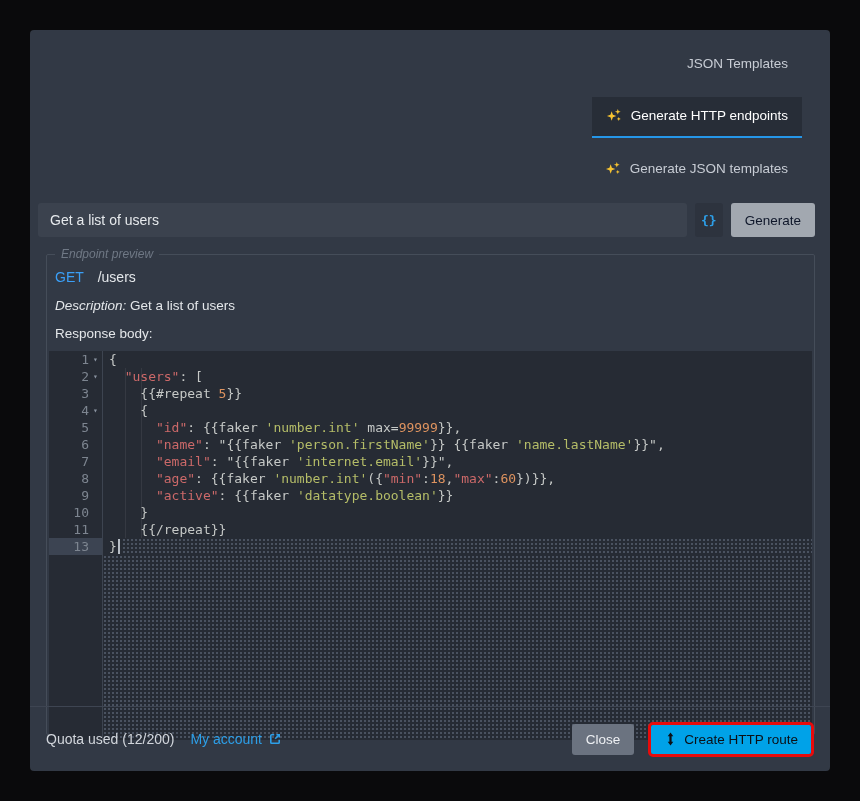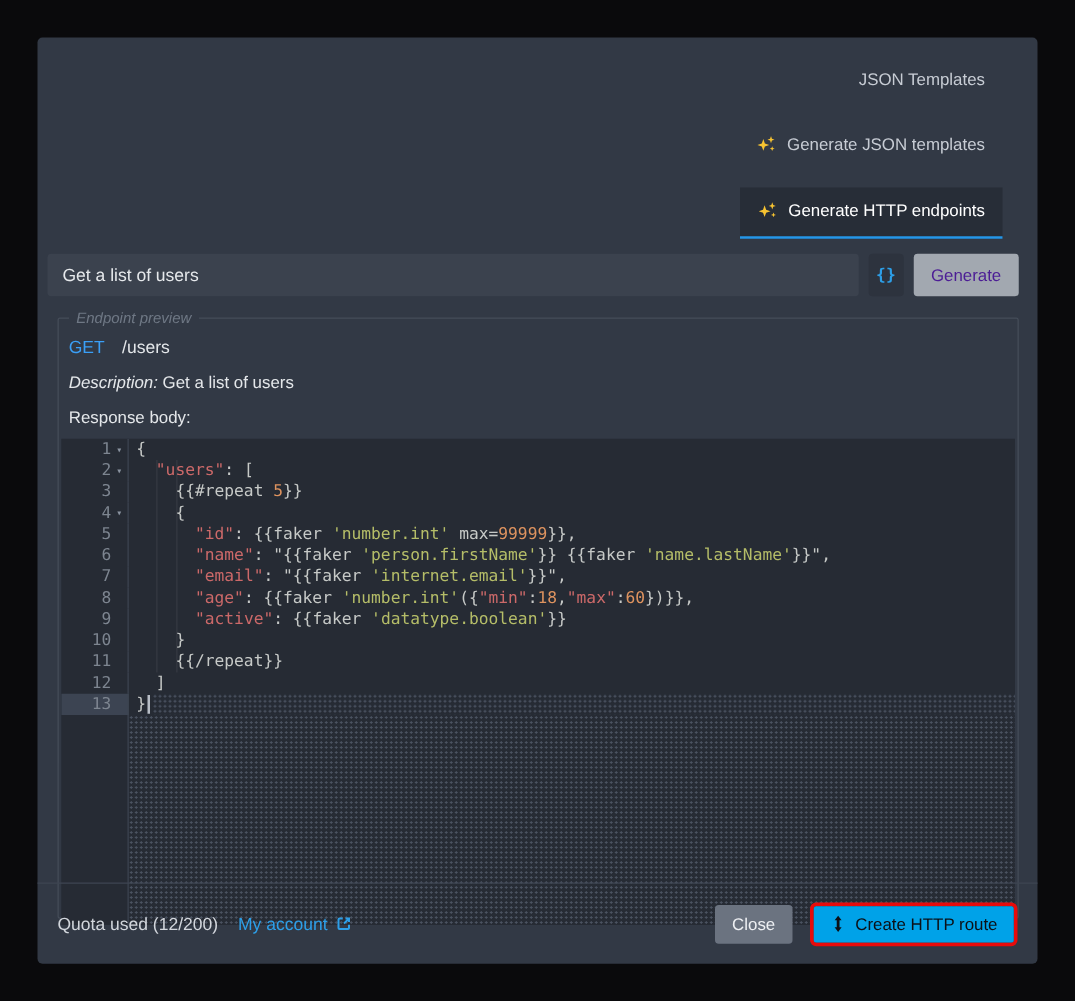--- a/index.html
+++ b/index.html
@@ -26,21 +26,21 @@
   .prompt-row{display:flex;gap:8px;margin:12px 15px 0 8px;height:34px;}
   .prompt-input{
     flex:1;background:#3b424e;border:none;outline:none;border-radius:3px;
     color:#e6e9ec;font-size:14px;padding:0 12px;font-family:"Liberation Sans",sans-serif;
   }
   .brace-btn{
     width:28px;flex:none;background:#2d333e;color:#2d9fe8;border:none;border-radius:3px;
     font-family:"DejaVu Sans Mono",monospace;font-size:13px;font-weight:bold;cursor:pointer;
   }
   .generate-btn{
-    flex:none;background:#a2a8b0;color:#4c1d95;border:none;border-radius:3px;
+    flex:none;background:#a2a8b0;color:#0f172a;border:none;border-radius:3px;
     padding:0 14px;font-size:13.5px;cursor:pointer;font-family:"Liberation Sans",sans-serif;
   }
   
   fieldset.preview{
     margin:10px 15px 0 16px;border:1px solid #454d59;border-radius:2px;
     padding:2px 0 0;height:484px;box-sizing:content-box;
   }
   fieldset.preview legend{
     font-style:italic;font-size:12px;color:#6f7885;padding:0 6px;margin-left:8px;
   }
@@ -97,41 +97,41 @@
   }
 </style>
 </head>
 <body>
 
 <div class="modal">
 
   <div class="tabbar">
     <div class="tab">
       <span>JSON Templates</span>
+    </div>
+    <div class="tab active">
+      <svg class="spark" viewBox="0 0 18 18">
+        <g fill="#f7c331">
+          <path d="M6 4.5 L7.3 8.2 L11 9.5 L7.3 10.8 L6 14.5 L4.7 10.8 L1 9.5 L4.7 8.2 Z"></path>
+          <path d="M12.5 2 L13.3 4.2 L15.5 5 L13.3 5.8 L12.5 8 L11.7 5.8 L9.5 5 L11.7 4.2 Z"></path>
+          <path d="M13.5 10.5 L14.1 12 L15.6 12.6 L14.1 13.2 L13.5 14.7 L12.9 13.2 L11.4 12.6 L12.9 12 Z"></path>
+        </g>
+      </svg>
+      <span>Generate HTTP endpoints</span>
     </div>
     <div class="tab">
       <svg class="spark" viewBox="0 0 18 18">
         <g fill="#f7c331">
           <path d="M6 4.5 L7.3 8.2 L11 9.5 L7.3 10.8 L6 14.5 L4.7 10.8 L1 9.5 L4.7 8.2 Z"></path>
           <path d="M12.5 2 L13.3 4.2 L15.5 5 L13.3 5.8 L12.5 8 L11.7 5.8 L9.5 5 L11.7 4.2 Z"></path>
           <path d="M13.5 10.5 L14.1 12 L15.6 12.6 L14.1 13.2 L13.5 14.7 L12.9 13.2 L11.4 12.6 L12.9 12 Z"></path>
         </g>
       </svg>
       <span>Generate JSON templates</span>
     </div>
-    <div class="tab active">
-      <svg class="spark" viewBox="0 0 18 18">
-        <g fill="#f7c331">
-          <path d="M6 4.5 L7.3 8.2 L11 9.5 L7.3 10.8 L6 14.5 L4.7 10.8 L1 9.5 L4.7 8.2 Z"></path>
-          <path d="M12.5 2 L13.3 4.2 L15.5 5 L13.3 5.8 L12.5 8 L11.7 5.8 L9.5 5 L11.7 4.2 Z"></path>
-          <path d="M13.5 10.5 L14.1 12 L15.6 12.6 L14.1 13.2 L13.5 14.7 L12.9 13.2 L11.4 12.6 L12.9 12 Z"></path>
-        </g>
-      </svg>
-      <span>Generate HTTP endpoints</span>
-    </div>
   </div>
 
   <div class="prompt-row">
     <input class="prompt-input" type="text" value="Get a list of users" style="">
     <button class="brace-btn">{}</button>
     <button class="generate-btn">Generate</button>
   </div>
 
   <fieldset class="preview">
     <legend>Endpoint preview</legend>
@@ -217,27 +217,20 @@
               <span class="ed-fold"></span>
             </div>
             <div class="ed-code"><span class="tok-p">    }</span></div>
           </div>
           <div class="ed-row">
             <div class="ed-gutter">
               <span>11</span>
               <span class="ed-fold"></span>
             </div>
             <div class="ed-code"><span class="tok-p">    {{/repeat}}</span></div>
-          </div>
-          <div class="ed-row">
-            <div class="ed-gutter">
-              <span>12</span>
-              <span class="ed-fold"></span>
-            </div>
-            <div class="ed-code"><span class="tok-p">  ]</span></div>
           </div>
           <div class="ed-row active">
             <div class="ed-gutter">
               <span>13</span>
               <span class="ed-fold"></span>
             </div>
             <div class="ed-code"><span class="tok-p">}</span><span class="ed-cursor"></span><span class="ed-dots-fill dots"></span></div>
           </div>
         </div>
       <div class="editor-tail">

